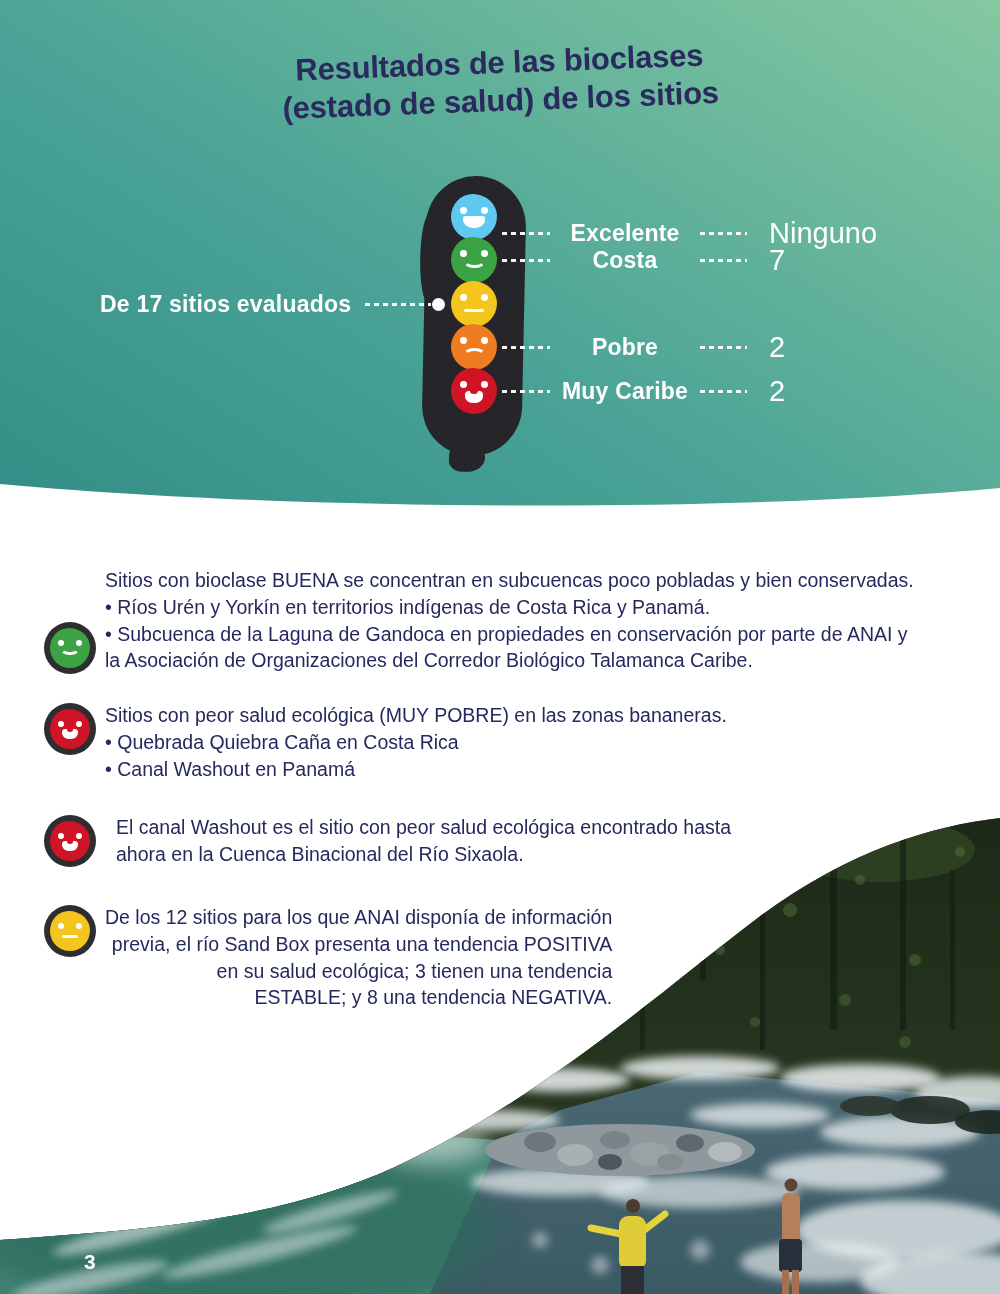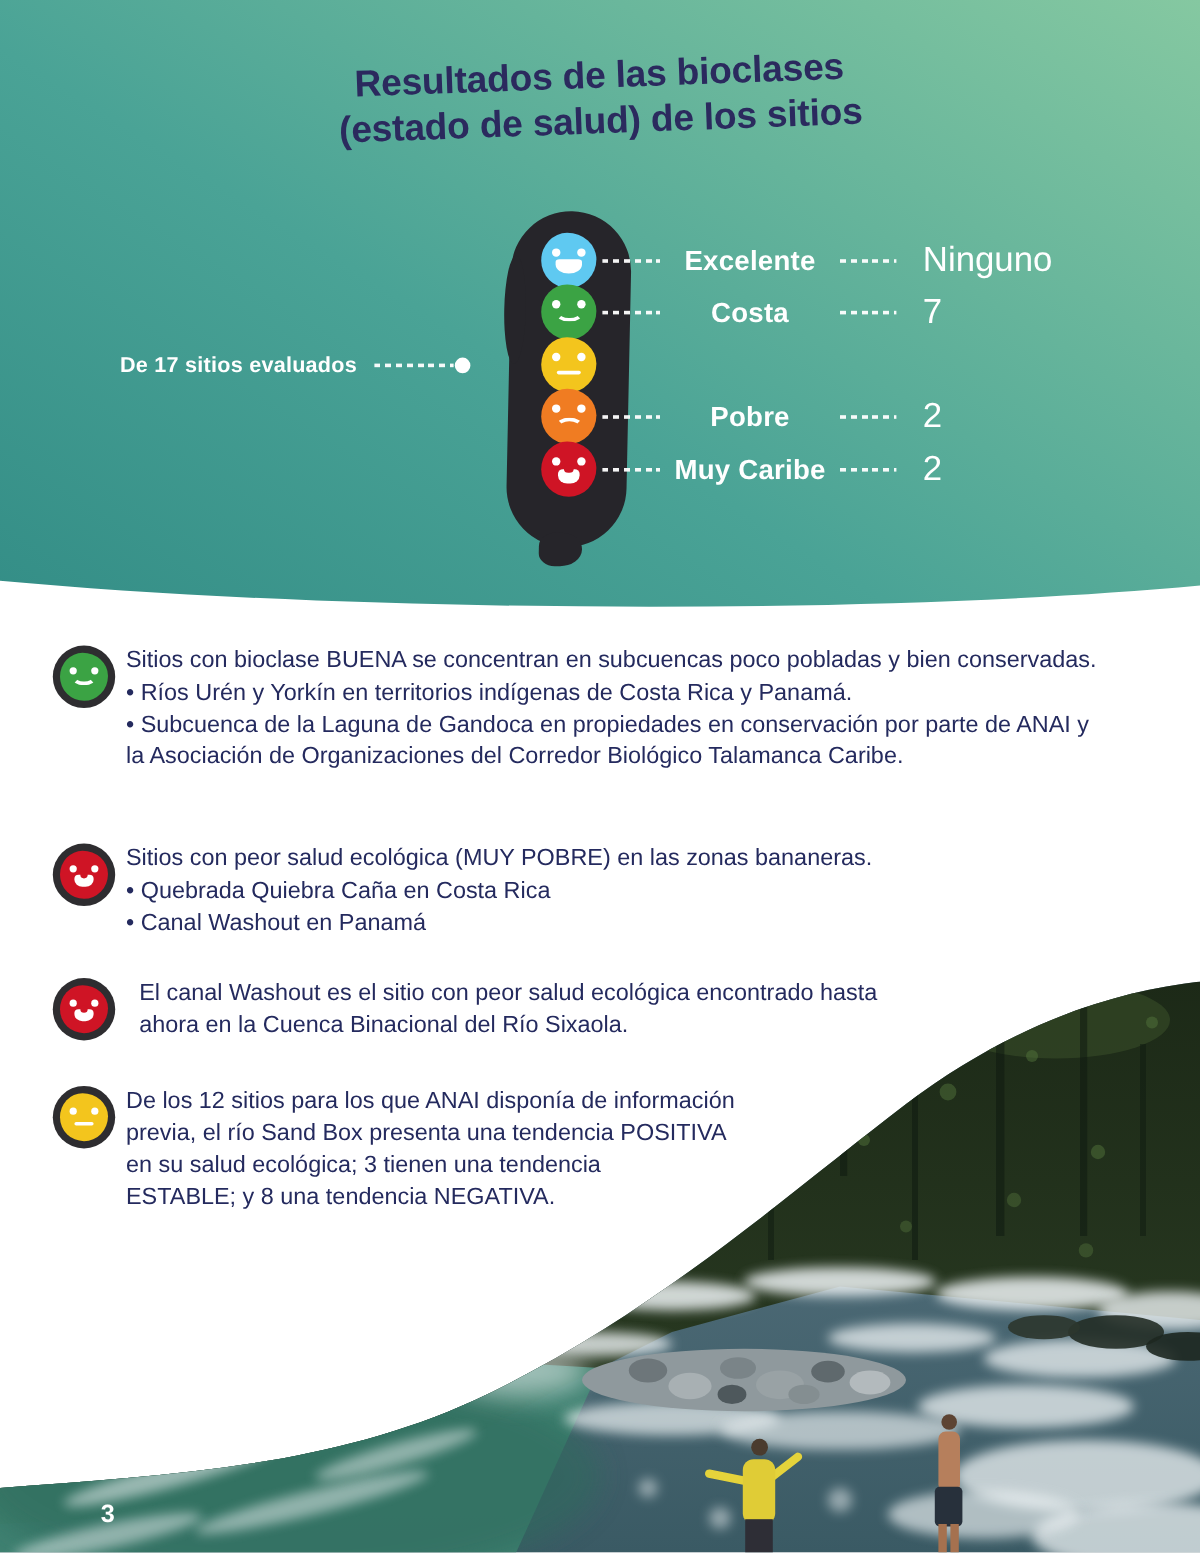--- a/index.html
+++ b/index.html
@@ -16,21 +16,21 @@
   .hero-wave{position:absolute; left:0; top:474px; width:1000px; height:46px; display:block;}
   .title{
     position:absolute; left:0; top:44px; width:1000px; text-align:center;
     font-size:31px; line-height:38px; font-weight:700; color:#2b2a5e;
     transform:rotate(-2.1deg); letter-spacing:-0.2px;
   }
   .eval-row{
     position:absolute; left:100px; top:288px; height:32px;
     display:flex; align-items:center;
   }
-  .eval-label{font-size:18px; font-weight:700; color:#ffffff; letter-spacing:.2px;}
+  .eval-label{font-size:23px; font-weight:700; color:#ffffff; letter-spacing:.2px;}
   .dots{height:3px; background:repeating-linear-gradient(90deg,#ffffff 0 5px,transparent 5px 9px); opacity:.95;}
   .eval-dots{width:66px; margin-left:14px;}
   .end-dot{width:13px; height:13px; border-radius:50%; background:#ffffff; margin-left:1px;}
   
   .blob{
     position:absolute; left:424px; top:176px; width:100px; height:280px;
     background:#26252a; border-radius:50px; transform:rotate(1.2deg);
   }
   .blob::before{
     content:""; position:absolute; left:-5px; top:38px; width:18px; height:90px;
@@ -58,27 +58,27 @@
     border:3px solid transparent; border-top-color:#fff; border-radius:50%; box-sizing:border-box;}
   .mouth-open{position:absolute; left:30%; top:49%; width:40%; height:27%;
     background:#fff; border-radius:22% 22% 42% 42% / 30% 30% 55% 55%;}
   .mouth-open::after{content:""; position:absolute; left:30%; top:-22%; width:40%; height:50%;
     border-radius:50%; background:#cf1425;}
   .t-face{width:46px; height:46px;}
   .t1{left:451px; top:194px;} .t2{left:451px; top:237px;} .t3{left:451px; top:281px;}
   .t4{left:451px; top:324px;} .t5{left:451px; top:368px;}
   
   .legend-row{position:absolute; left:502px; height:32px; display:flex; align-items:center;}
-  .lr1{top:201px;} .lr2{top:244px;} .lr3{top:288px;} .lr4{top:331px;} .lr5{top:375px;}
+  .lr1{top:217px;} .lr2{top:244px;} .lr3{top:288px;} .lr4{top:331px;} .lr5{top:375px;}
   .d1{width:48px; margin-right:6px;} .d2{width:47px; margin-left:6px;}
   .legend-label{width:138px; text-align:center; font-size:23px; font-weight:700; color:#fff; letter-spacing:.2px;}
   .legend-value{margin-left:22px; font-size:29px; font-weight:400; color:#fff;}
   
   .finding{position:absolute; left:44px; display:flex; gap:9px; width:900px;}
-  .f1{top:536px;} .f2{top:701px;} .f3{top:813px;gap:20px;} .f4{top:903px;}
+  .f1{top:566px;align-items:flex-end;} .f2{top:701px;} .f3{top:813px;gap:20px;} .f4{top:903px;text-align:right;}
   .bicon{position:relative; flex:0 0 52px; width:52px; height:52px;
     border-radius:50%; background:#2e2d30; margin-top:2px;}
   .bface{position:absolute; left:6px; top:6px; width:40px; height:40px;}
   .ftext{font-size:19.5px; line-height:26.8px; color:#242a5e; white-space:pre-line; margin-top:1px;}
   
   .photo{position:absolute; left:0; top:810px; width:1000px; height:484px; display:block;}
   .page-num{position:absolute; left:84px; top:1250px; font-size:21px; font-weight:700; color:#ffffff;}
 </style>
 </head>
 <body>

